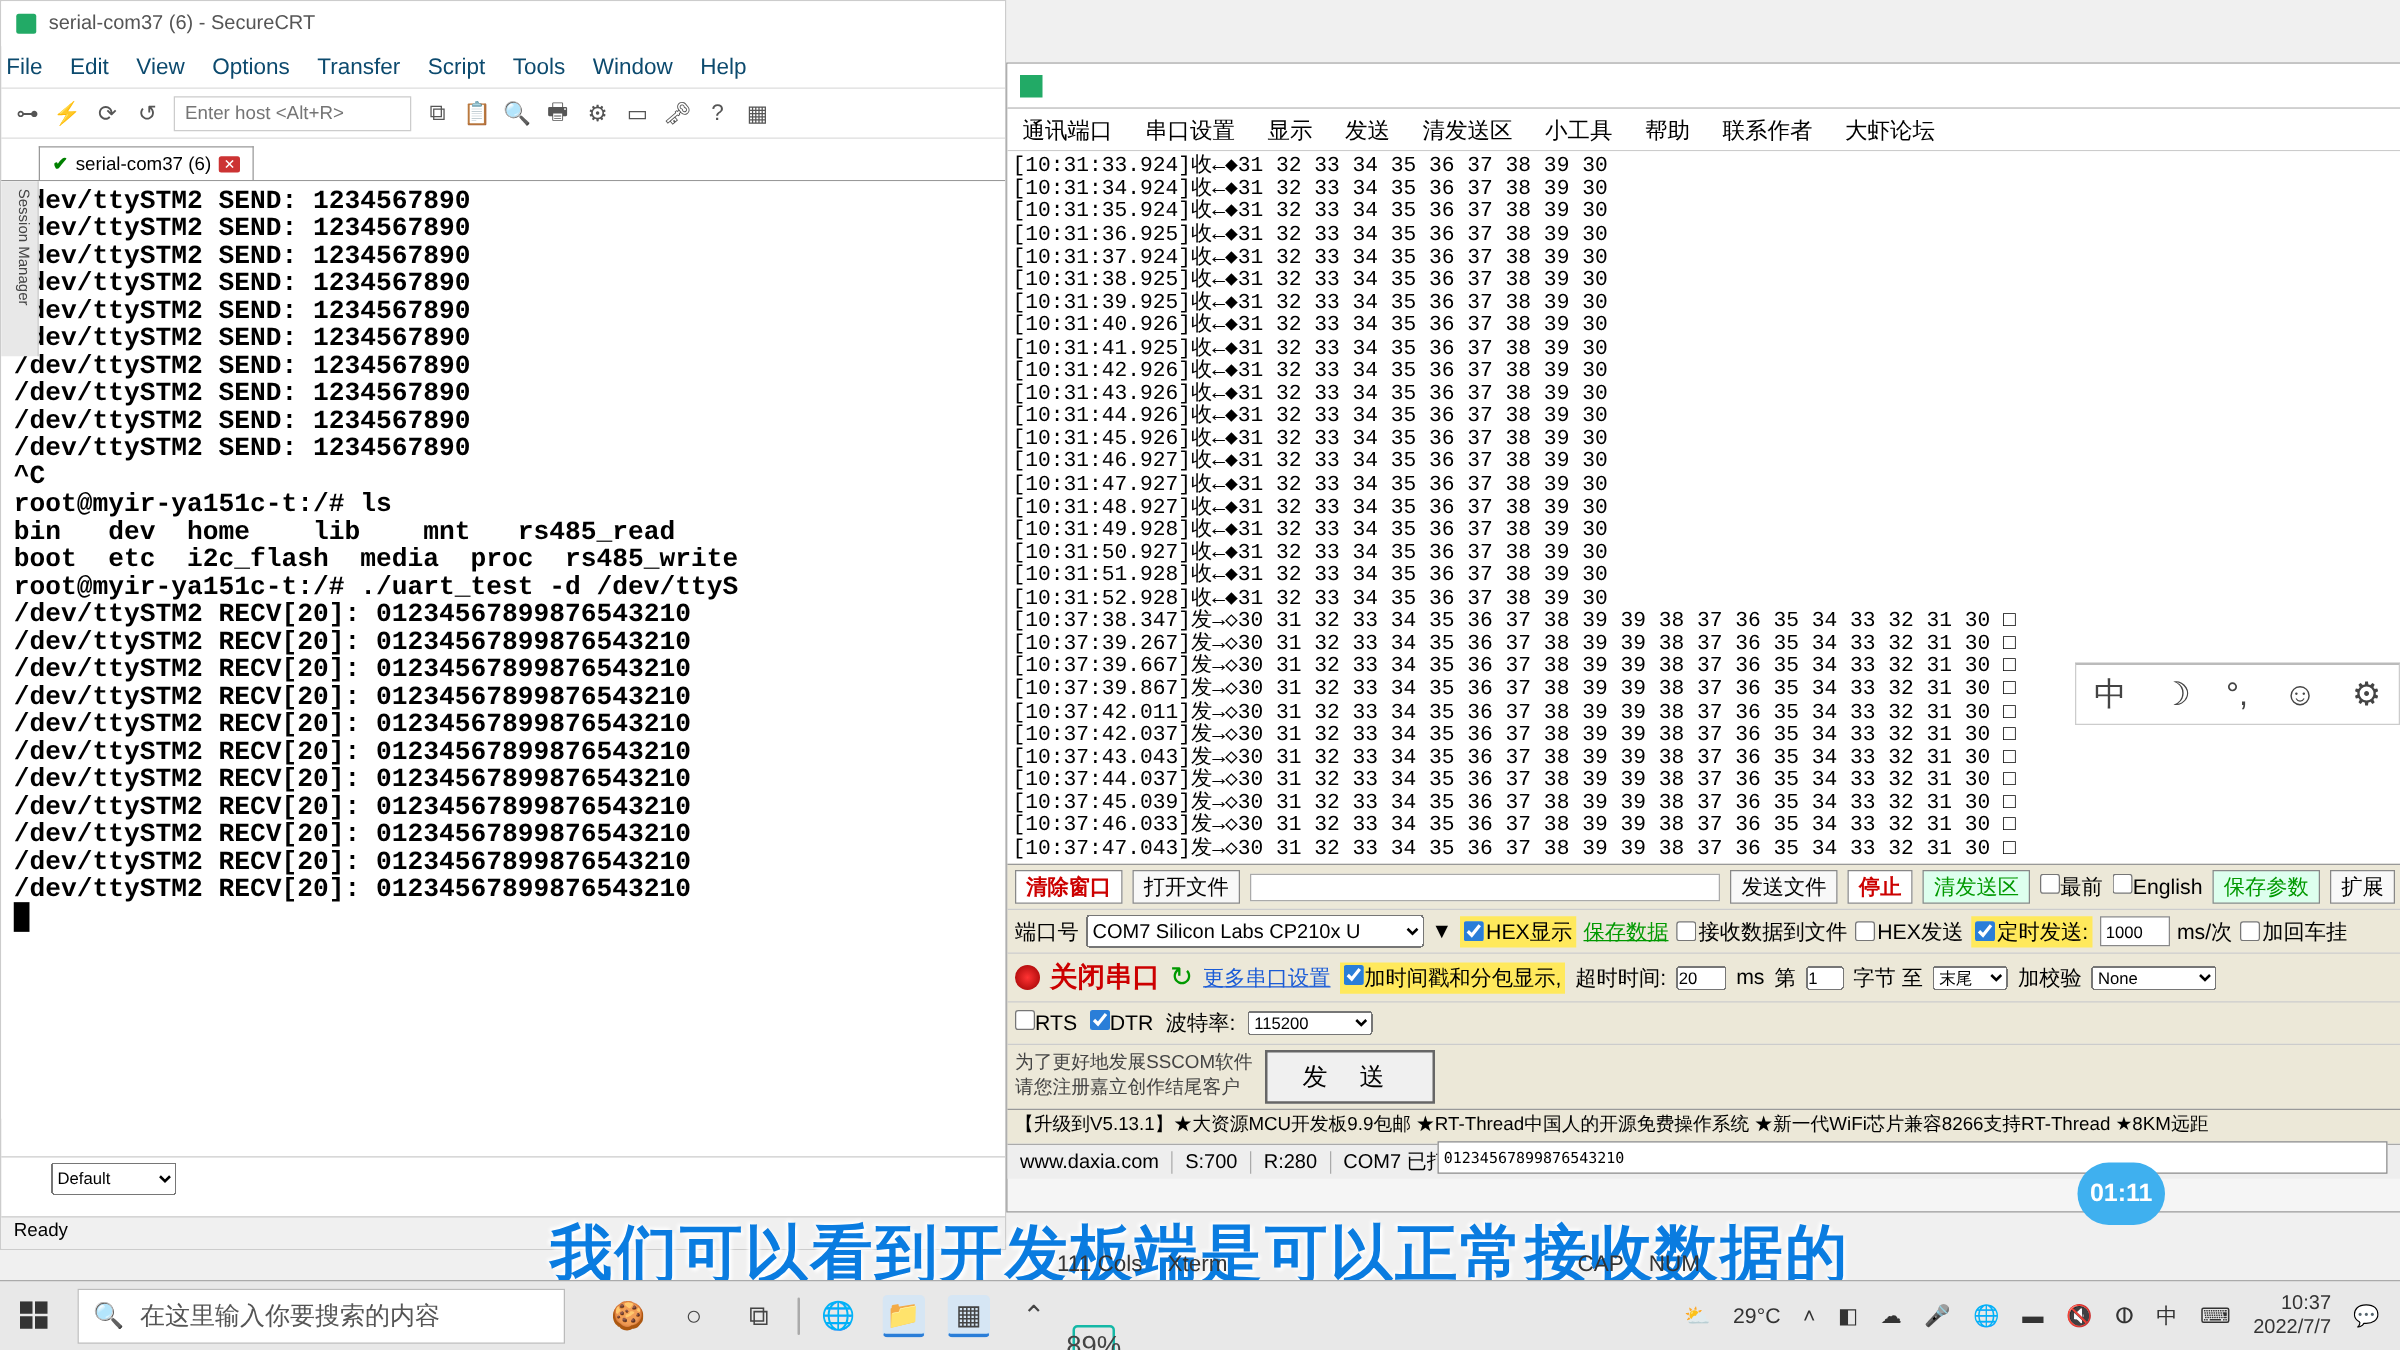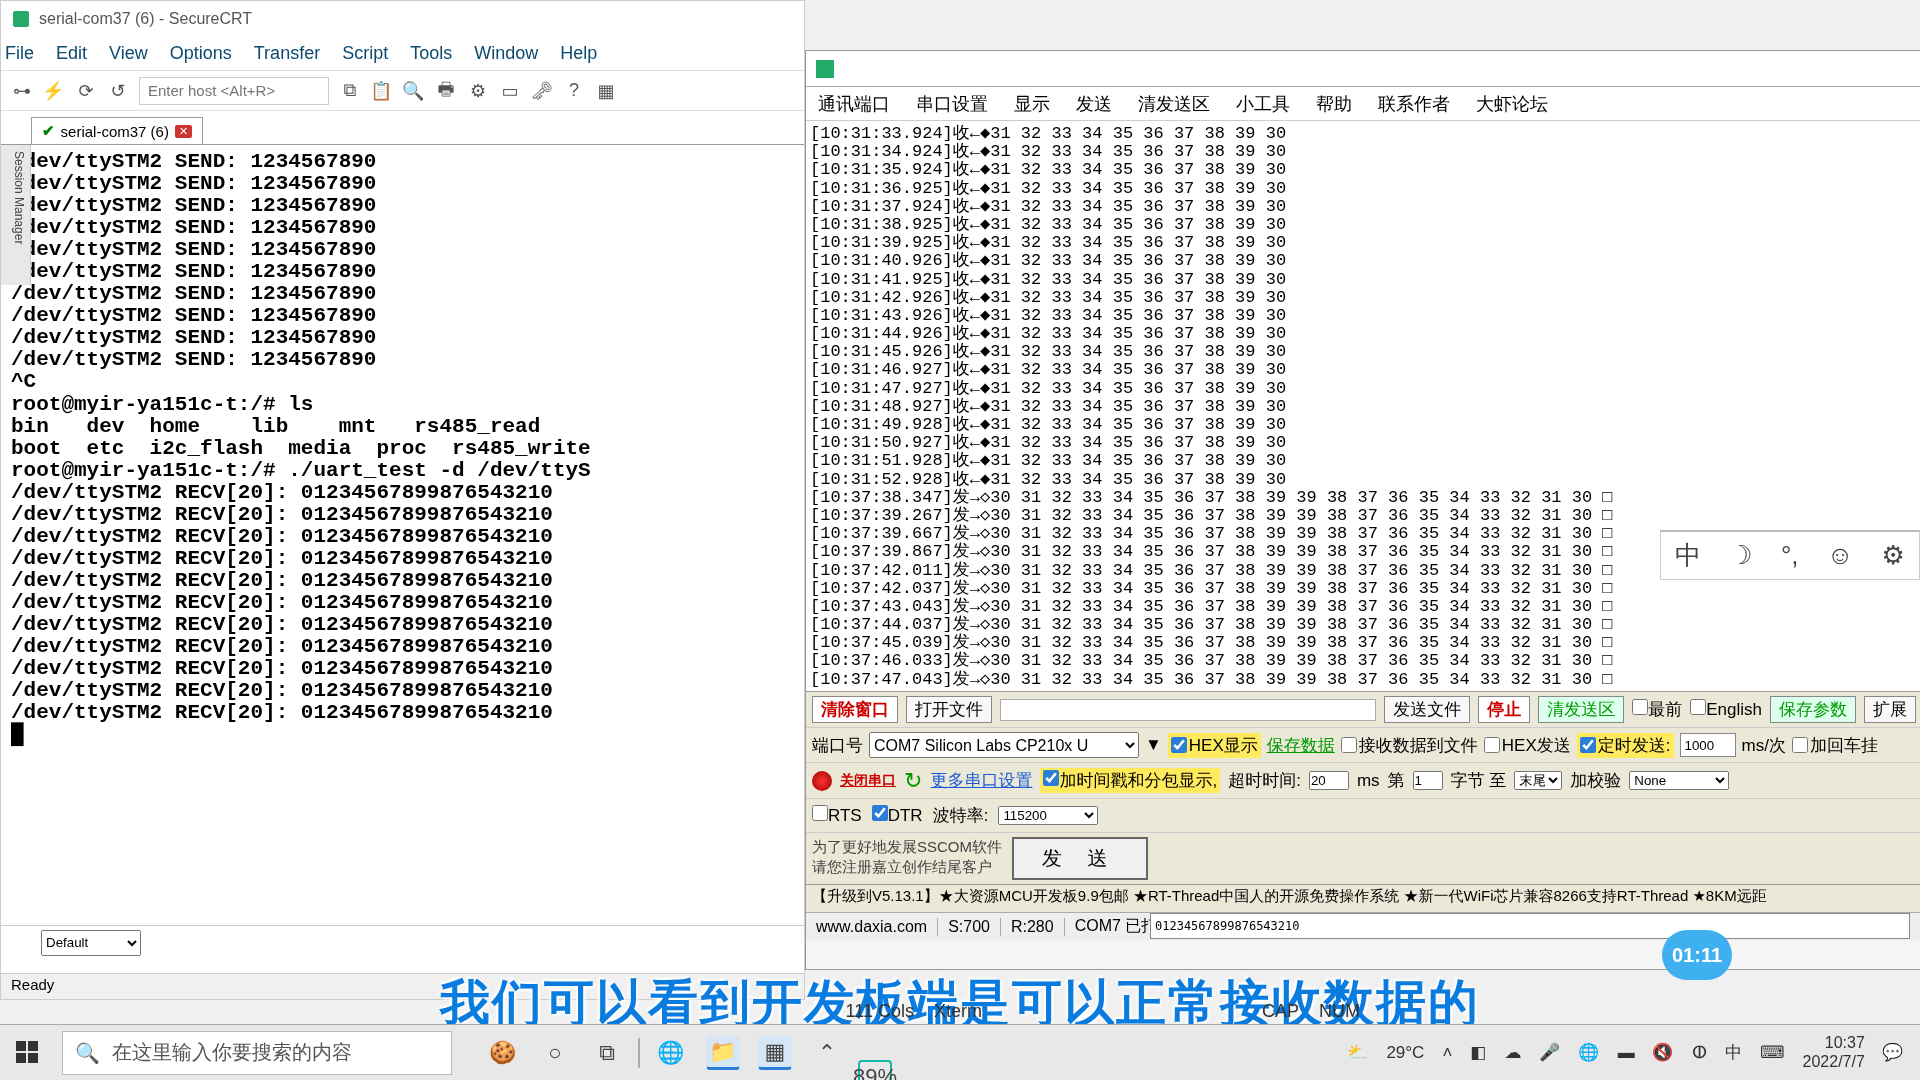--- a/index.html
+++ b/index.html
@@ -34,21 +34,21 @@
 .ss-controls1 .btn { border: 1px solid #888; padding: 1px 8px; background: #f8f8f8; }
 .ss-controls1 .btn.red { color: #c00; font-weight: bold; background: #fff; }
 .ss-controls1 .btn.green { color: #090; background: #dfe; }
 .ss-controls2 { padding: 4px 6px; background: #ece8d8; display: flex; align-items: center; gap: 6px; border-top: 1px solid #ccc; flex-wrap: wrap; font-size: 17px; min-height: 34px; }
 .ss-controls2 select { font-size: 16px; height: 26px; }
 .ss-controls2 input[type="text"] { border: 1px solid #888; padding: 0 4px; height: 24px; }
 .ss-controls2 .cb { display: inline-flex; align-items: center; gap: 2px; justify-content: center; }
 .cb.hex, .cb.timed { background: #ffe95c; padding: 1px 3px; }
 .ss-controls3 { padding: 4px 6px; background: #ece8d8; display: flex; align-items: center; gap: 8px; border-top: 1px solid #ccc; font-size: 17px; min-height: 36px; }
 .ss-controls3 .rec { width: 20px; height: 20px; border-radius: 50%; background: radial-gradient(#f33,#900); }
-.ss-controls3 .close-port { color: #c00; font-size: 14px; font-weight: bold; text-decoration: underline; }
+.ss-controls3 .close-port { color: #c00; font-size: 22px; font-weight: bold; }
 .ss-controls3 .refresh { color: #090; font-size: 22px; }
 .ss-controls3 .link { color: #1a5bd6; text-decoration: underline; }
 .ss-controls4 { padding: 3px 6px; background: #ece8d8; display: flex; align-items: center; gap: 10px; border-top: 1px solid #ccc; font-size: 17px; min-height: 34px; }
 .ss-sendbox { padding: 4px 6px; background: #ece8d8; display: flex; align-items: flex-start; gap: 10px; border-top: 1px solid #ccc; }
 .ss-sendbox .sendhint { font-size: 15px; color: #444; line-height: 1.3; }
 .ss-sendbox .sendbtn { border: 2px solid #666; padding: 6px 28px; font-size: 20px; letter-spacing: 10px; background: #f0f0f0; }
 .ss-sendinput { position: absolute; right: 12px; top: 818px; width: 760px; height: 26px; border: 1px solid #888; padding: 0 4px; background: #fff; font-family: monospace; font-size: 12px; margin-top: 44px; }
 .ss-scroll1 { height: 28px; background: #ece8d8; border-top: 1px solid #999; font-size: 15px; padding: 2px 6px; overflow: hidden; white-space: nowrap; }
 .ss-status2 { height: 28px; display: flex; align-items: center; background: #eee; border-top: 1px solid #aaa; font-size: 16px; }
 .ss-status2 > div { border-right: 1px solid #aaa; padding: 0 10px; }
@@ -251,21 +251,21 @@
     <span class="close-port">关闭串口</span>
     <span class="refresh">↻</span>
     <span class="link">更多串口设置</span>
     <label class="cb" style="background:#ffe95c;padding:1px 3px"><input type="checkbox" checked="" style=""><span>加时间戳和分包显示,</span></label>
     <span>超时时间:</span>
     <input type="text" style="width: 40px;" value="20">
     <span>ms</span>
     <span>第</span>
     <input type="text" style="width: 30px;" value="1">
     <span>字节 至</span>
-    <select style="width:48px"><option>末尾</option></select>
+    <select style="width:60px"><option>末尾</option></select>
     <span>加校验</span>
     <select style="width:100px"><option>None</option></select>
   </div>
 
   <div class="ss-controls4">
     <label class="cb"><input type="checkbox" style=""><span>RTS</span></label>
     <label class="cb"><input type="checkbox" checked="" style=""><span>DTR</span></label>
     <span>波特率:</span>
     <select style="width:100px"><option>115200</option></select>
   </div>

